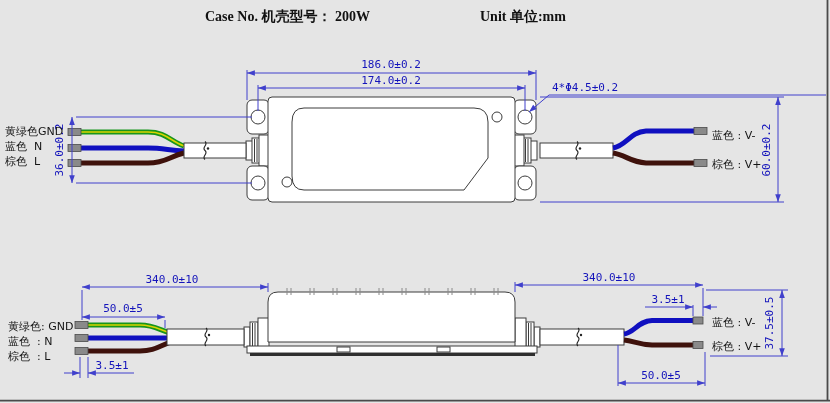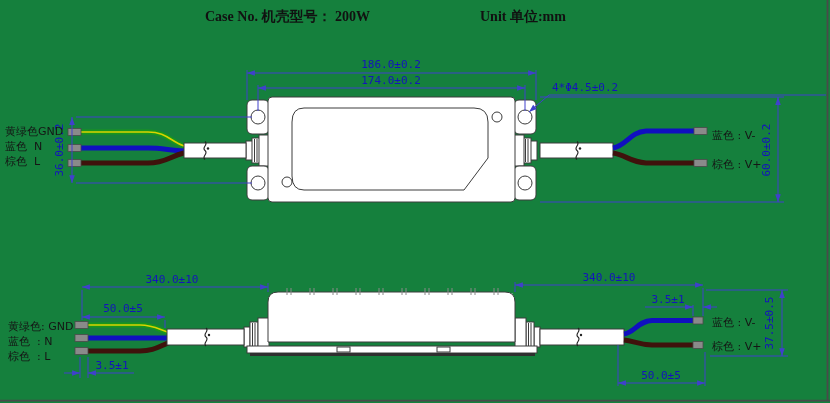--- a/index.html
+++ b/index.html
@@ -1,20 +1,20 @@
 <!DOCTYPE html>
 <html style="--dim: #4040cc; --dimtext: #1414bb; --outline: #3c3c3c; --wgreen: #18951c; --wstripe: #d8d400; --wblue: #1010c0; --wbrown: #3f120c; --wtip: #8a8a8a;"><head>
 <meta charset="utf-8">
 <style>
   :root{
     --dim:#4040cc; --dimtext:#1414bb; --outline:#3c3c3c;
     --wgreen:#18951c; --wstripe:#d8d400; --wblue:#1010c0; --wbrown:#3f120c; --wtip:#8a8a8a;
   }
   html,body{margin:0;padding:0;background:#fff;}
-  #stage{position:relative;width:830px;height:403px;background:#15803d;overflow:hidden;
+  #stage{position:relative;width:830px;height:403px;background:#e5e5e5;overflow:hidden;
          font-family:"DejaVu Sans",sans-serif;}
   svg{position:absolute;left:0;top:0;}
   .dl{stroke:var(--dim);stroke-width:1;fill:none;}
   .ma{fill:var(--dim);stroke:none;}
   .dt{fill:var(--dimtext);font:11px "DejaVu Sans Mono",monospace;text-anchor:middle;white-space:pre;}
   .dts{fill:var(--dimtext);font:11px "DejaVu Sans Mono",monospace;text-anchor:start;white-space:pre;}
   .lbl{fill:#151515;font:11px "DejaVu Sans",sans-serif;text-anchor:start;white-space:pre;}
   .title{fill:#111;font:bold 14px "Liberation Serif",serif;text-anchor:start;white-space:pre;}
   .ol{stroke:var(--outline);stroke-width:1;fill:#fff;}
   .oln{stroke:var(--outline);stroke-width:1;fill:none;}

